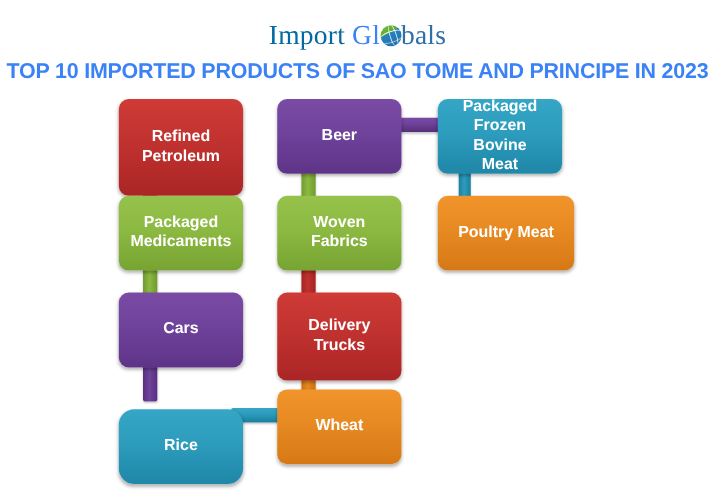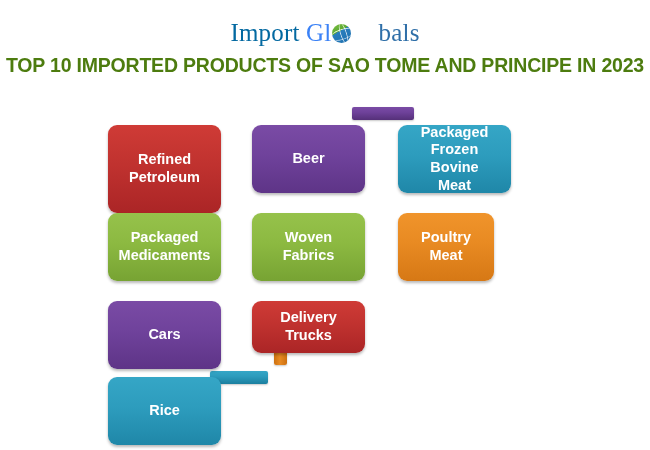--- a/index.html
+++ b/index.html
@@ -27,21 +27,21 @@
   .logo {
     display: inline-block;
     font-family: "Liberation Serif", serif;
     font-size: 25px;
     letter-spacing: 0.2px;
     white-space: nowrap;
     line-height: 30px;
   }
   .logo .lg-import { color: #0369a1; }
   .logo .lg-gl { color: #3b82f6; }
-  .logo .lg-bals { color: #2f6fa8; padding-left: 28px; }
+  .logo .lg-bals { color: #2f6fa8; }
   .globe-icon {
     display: inline-block;
     width: 19px;
     height: 19px;
     border-radius: 50%;
     vertical-align: -2px;
     margin: 0 0px;
     position: relative;
     background:
       linear-gradient(150deg, #7fc242 0%, #5aa832 38%, #2a7fbd 39%, #1d6fae 100%);
@@ -69,21 +69,21 @@
   }
 
   .page-title {
     position: absolute;
     top: 54px;
     left: 0;
     width: 650px;
     text-align: center;
     font-size: 19.5px;
     font-weight: bold;
-    color: #4d7c0f;
+    color: #3b82f6;
     letter-spacing: -0.2px;
     white-space: nowrap;
   }
 
   
   .diagram {
     position: absolute;
     left: 0;
     top: 0;
     width: 650px;
@@ -99,21 +99,20 @@
     justify-content: center;
     text-align: center;
     color: #ffffff;
     font-weight: bold;
     font-size: 14.5px;
     line-height: 1.22;
     padding: 4px 7px;
     box-shadow: 0 2px 3px rgba(0,0,0,0.28);
     z-index: 3;
     white-space: pre-line;
-    margin-top: 35px;
   }
 
   .c-red    { background: linear-gradient(180deg, #cf3b36 0%, #c0322f 45%, #ab2526 100%); }
   .c-green  { background: linear-gradient(180deg, #96c24b 0%, #8cb941 45%, #77a333 100%); }
   .c-purple { background: linear-gradient(180deg, #7a4ba5 0%, #6f429b 45%, #5e3487 100%); }
   .c-blue   { background: linear-gradient(180deg, #35a6c6 0%, #2d9cbd 45%, #1f87a8 100%); }
   .c-orange { background: linear-gradient(180deg, #f0942b 0%, #e88a22 45%, #d67815 100%); }
 
   .conn {
     position: absolute;
@@ -152,25 +151,26 @@
   <div class="conn k-blue" style="left:417px; top:150px; width:11px; height:40px;"></div>
 
   <div class="conn k-purple-h" style="left:352px; top:107px; width:62px; height:13px;"></div>
   <div class="conn k-blue-h" style="left:210px; top:371px; width:58px; height:13px;"></div>
 
   <div class="node c-red" style="left:108px; top:90px;  width:113px; height:88px;">Refined
 Petroleum</div>
   <div class="node c-green" style="left:108px; top:178px; width:113px; height:68px;">Packaged
 Medicaments</div>
   <div class="node c-purple" style="left:108px; top:266px; width:113px; height:68px;text-align:center;">Cars</div>
-  <div class="node c-blue" style="left:108px; top:342px; width:113px; height:68px;">Rice</div>
+  <div class="node c-blue" style="left:108px; top:372px; width:113px; height:68px;border-radius:14px;">Rice</div>
 
   <div class="node c-purple" style="left:252px; top:90px;  width:113px; height:68px;">Beer</div>
   <div class="node c-green" style="left:252px; top:178px; width:113px; height:68px;">Woven Fabrics</div>
-  <div class="node c-red" style="left:252px; top:266px; width:113px; height:52px;">Delivery
+  <div class="node c-red" style="left:252px; top:266px; width:113px; height:80px;">Delivery
 Trucks</div>
+  <div class="node c-orange" style="left:252px; top:354px; width:113px; height:68px;">Wheat</div>
 
   <div class="node c-blue" style="left:398px; top:90px;  width:113px; height:68px;">Packaged
 Frozen Bovine
 Meat</div>
-  <div class="node c-orange" style="left:398px; top:178px; width:96px; height:68px;">Poultry Meat</div>
+  <div class="node c-orange" style="left:398px; top:178px; width:124px; height:68px;">Poultry Meat</div>
 
 </div>
 
 </body></html>

